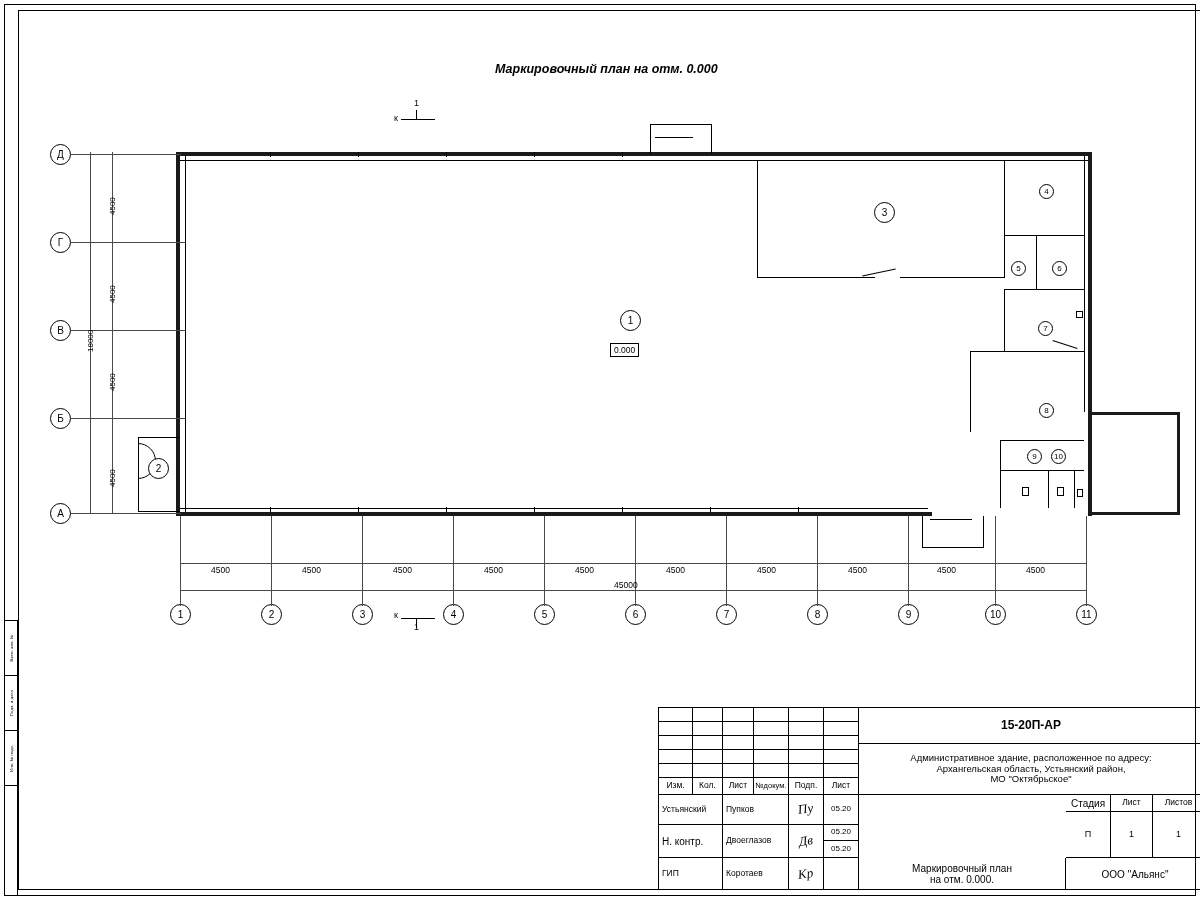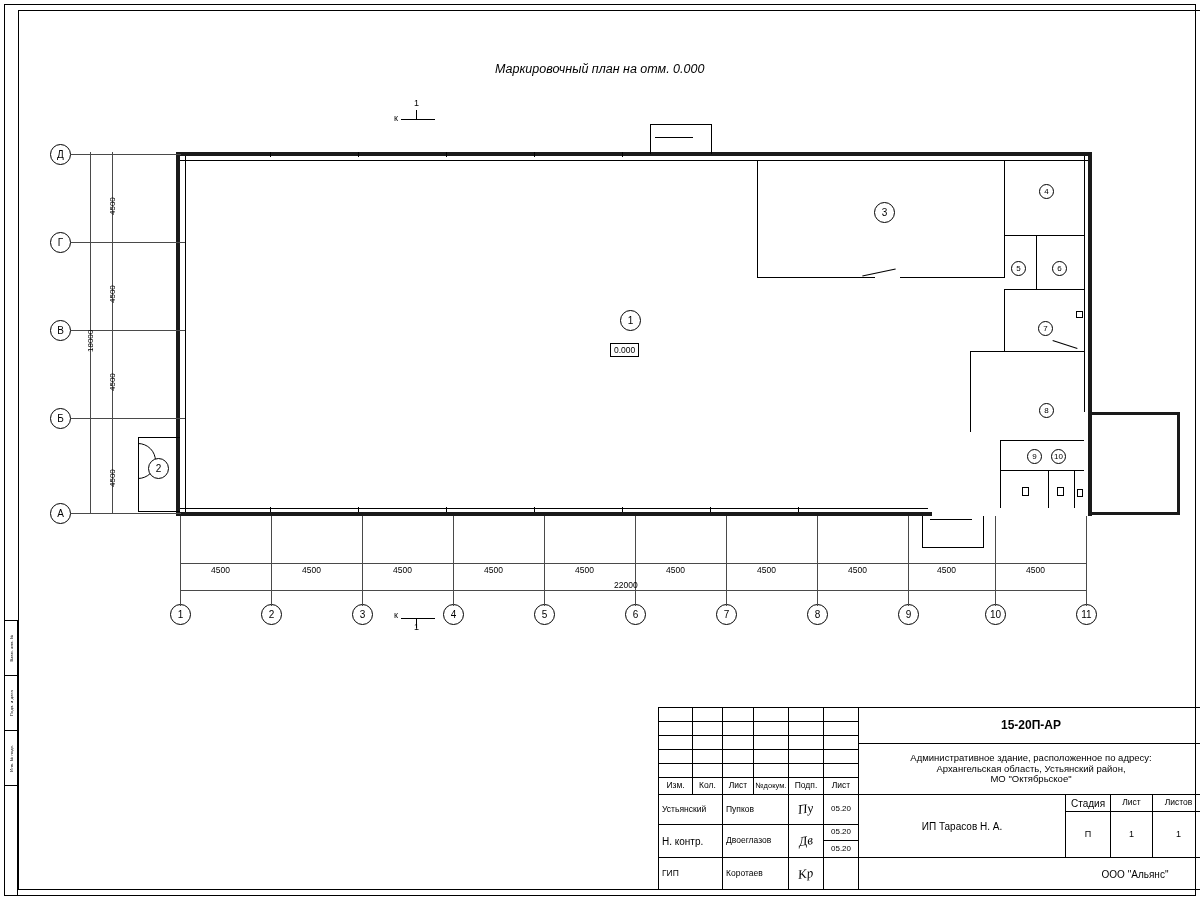--- a/index.html
+++ b/index.html
@@ -59,21 +59,21 @@
     letter-spacing: 0.2px;
   }
 
   
   .plan-title {
     position: absolute;
     left: 495px;
     top: 62px;
     font-size: 12.5px;
     font-style: italic;
-    font-weight: normal;
+    font-weight: bold;
     white-space: nowrap;
   }
 
   
   .ln {
     position: absolute;
     background: #000;
   }
   .ln-h { height: 1px; }
   .ln-v { width: 1px; }
@@ -357,21 +357,21 @@
   <div class="dim-txt" style="left:211px; top:565px;">4500</div>
   <div class="dim-txt" style="left:302px; top:565px;">4500</div>
   <div class="dim-txt" style="left:393px; top:565px;">4500</div>
   <div class="dim-txt" style="left:484px; top:565px;">4500</div>
   <div class="dim-txt" style="left:575px; top:565px;">4500</div>
   <div class="dim-txt" style="left:666px; top:565px;">4500</div>
   <div class="dim-txt" style="left:757px; top:565px;">4500</div>
   <div class="dim-txt" style="left:848px; top:565px;">4500</div>
   <div class="dim-txt" style="left:937px; top:565px;">4500</div>
   <div class="dim-txt" style="left:1026px; top:565px;">4500</div>
-  <div class="dim-txt" style="left:614px; top:580px;">22000</div>
+  <div class="dim-txt" style="left:614px; top:580px;">45000</div>
 
 
   <div class="stamp">
 
     <div class="cell" style="left:0; top:0; width:34px; height:14px;"></div>
     <div class="cell" style="left:34px; top:0; width:30px; height:14px;"></div>
     <div class="cell" style="left:64px; top:0; width:31px; height:14px;"></div>
     <div class="cell" style="left:95px; top:0; width:35px; height:14px;"></div>
     <div class="cell" style="left:130px; top:0; width:35px; height:14px;"></div>
     <div class="cell" style="left:165px; top:0; width:35px; height:14px;"></div>
@@ -436,24 +436,25 @@
     <div class="cell" style="left:200px; top:0; width:345px; height:36px;">
       <span class="big">15-20П-АР</span>
     </div>
 
     <div class="cell" style="left:200px; top:36px; width:345px; height:51px; flex-direction:column; padding:2px;">
       <span class="obj">Административное здание, расположенное по адресу:</span>
       <span class="obj">Архангельская область, Устьянский район,</span>
       <span class="obj">МО "Октябрьское"</span>
     </div>
 
-    <div class="cell" style="left:200px; top:87px; width:207px; height:63px;">
-      <span class="mid">ИП Тарасов Н. А.</span>
-    </div>
-
+
+    <div class="cell nb-b" style="left:200px; top:150px; width:207px; height:32px; flex-direction:column;">
+      <span class="mid">Маркировочный план</span>
+      <span class="mid">на отм. 0.000.</span>
+    </div>
 
     <div class="cell" style="left:407px; top:87px; width:45px; height:17px; font-size:10px;">Стадия</div>
     <div class="cell" style="left:452px; top:87px; width:42px; height:17px; font-size:8.5px;">Лист</div>
     <div class="cell nb-r" style="left:494px; top:87px; width:51px; height:17px; font-size:8.5px;">Листов</div>
 
     <div class="cell" style="left:407px; top:104px; width:45px; height:46px;">П</div>
     <div class="cell" style="left:452px; top:104px; width:42px; height:46px;">1</div>
     <div class="cell nb-r" style="left:494px; top:104px; width:51px; height:46px;">1</div>
 
     <div class="cell nb-r nb-b" style="left:407px; top:150px; width:138px; height:32px;">

